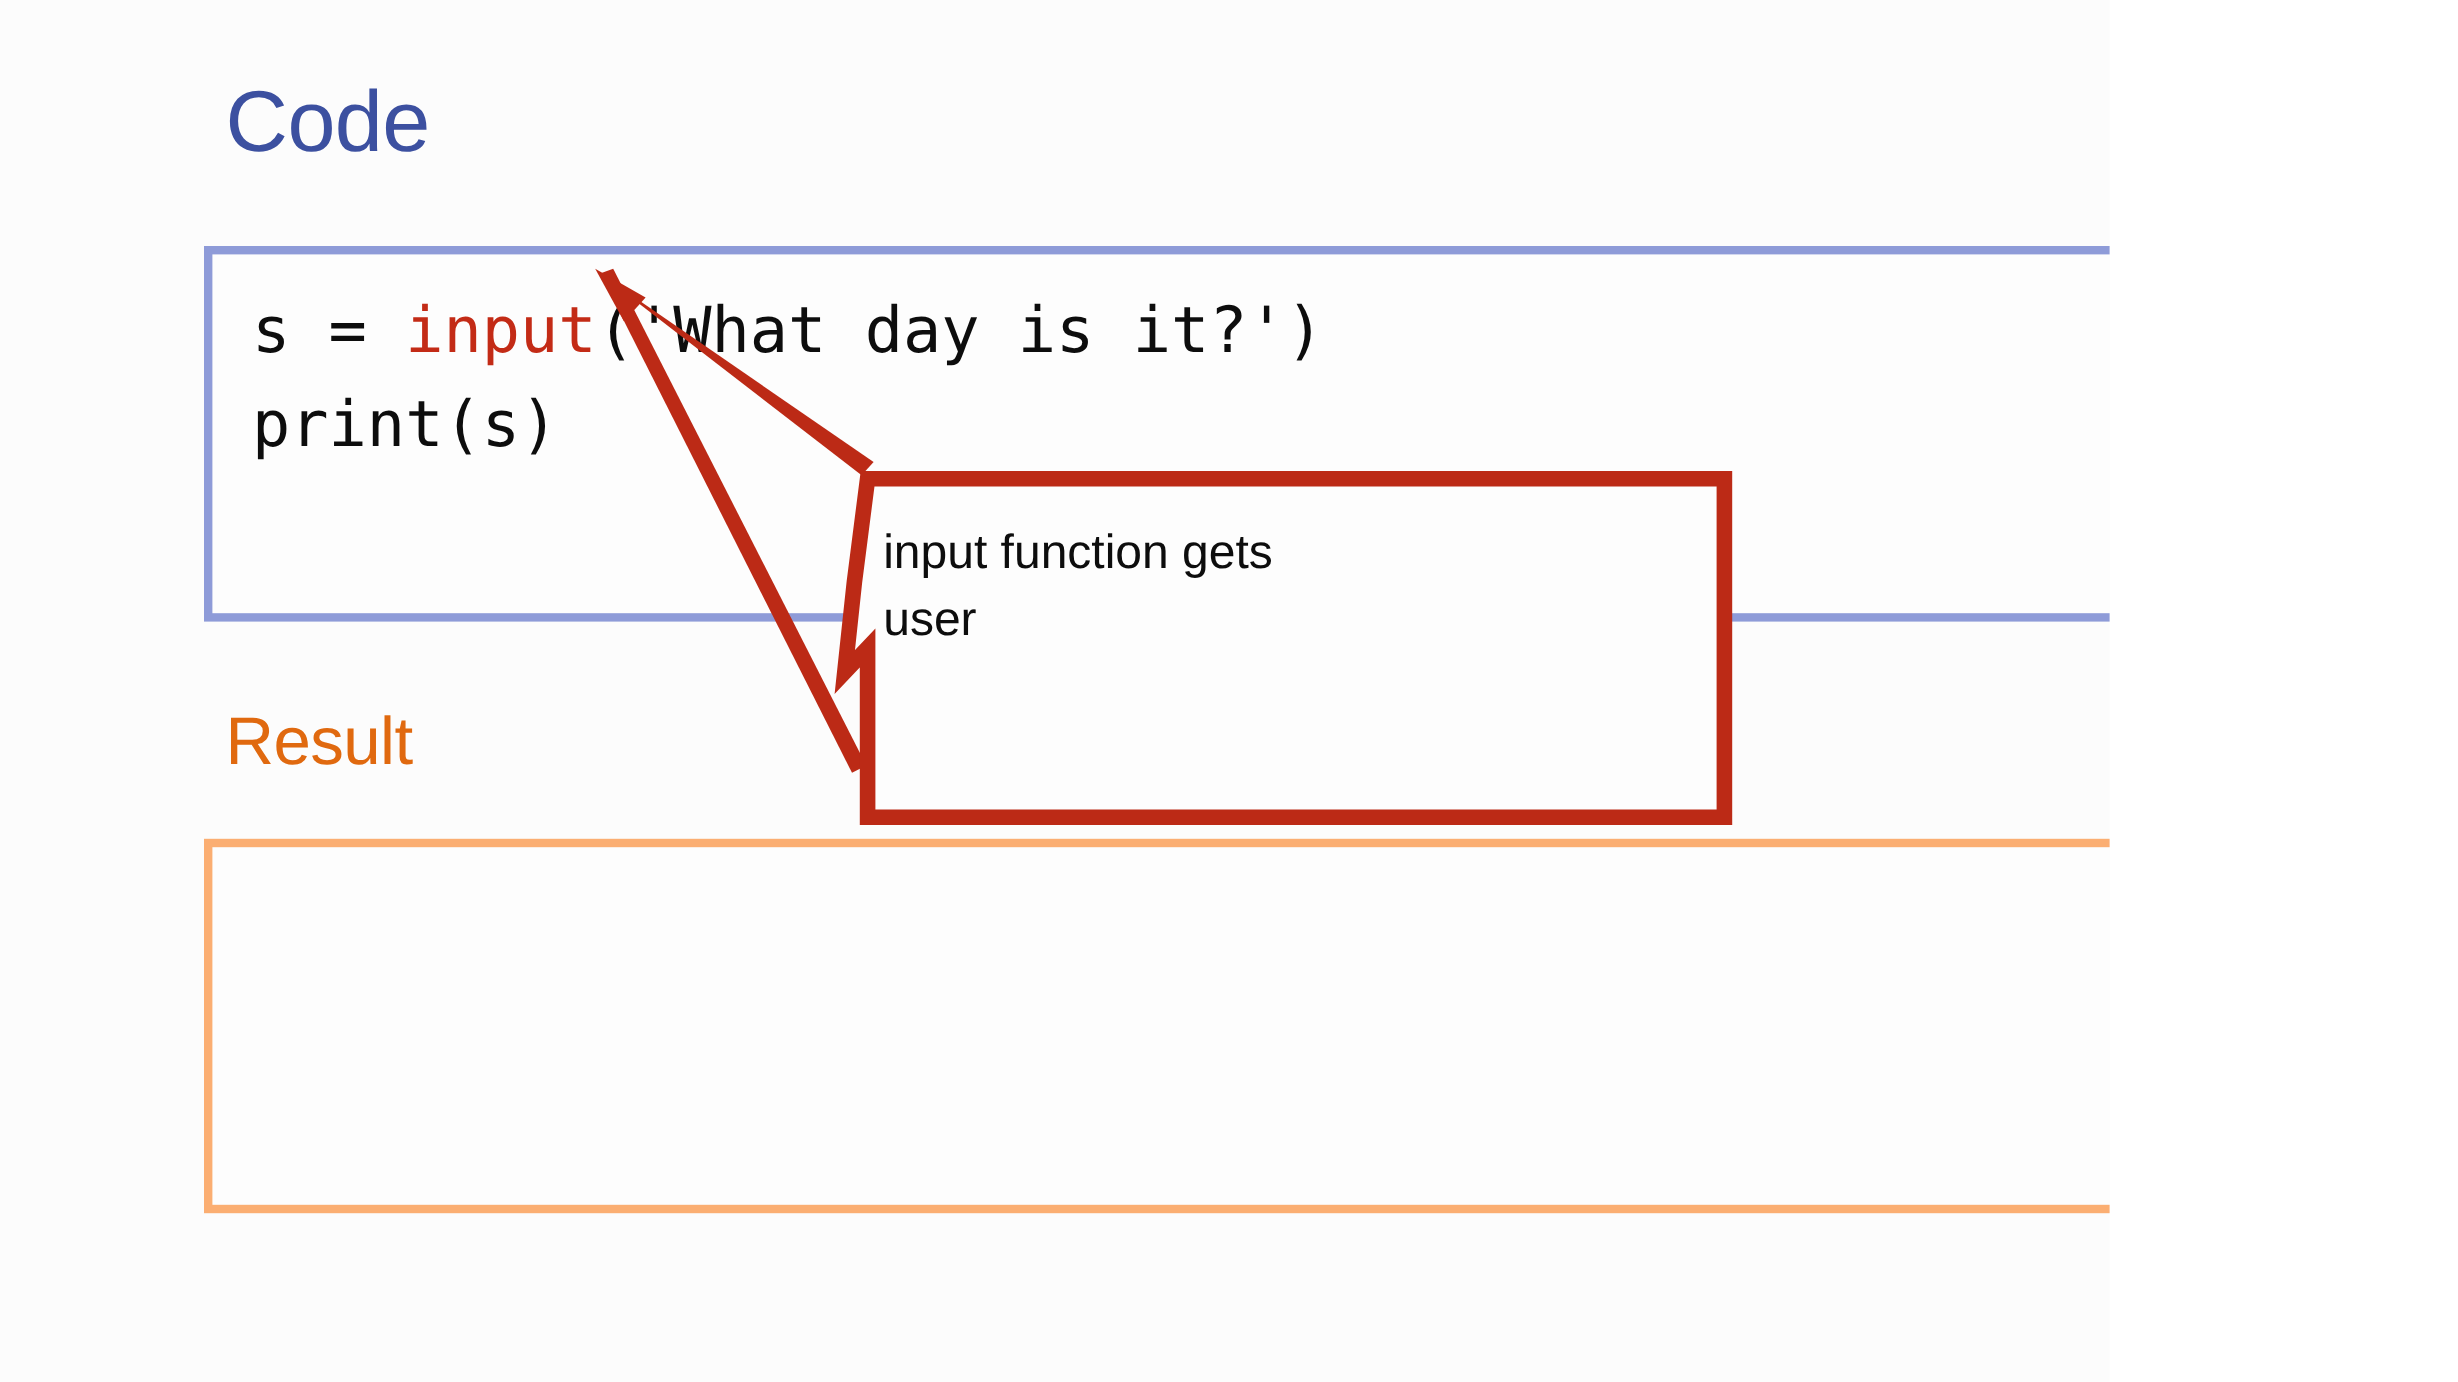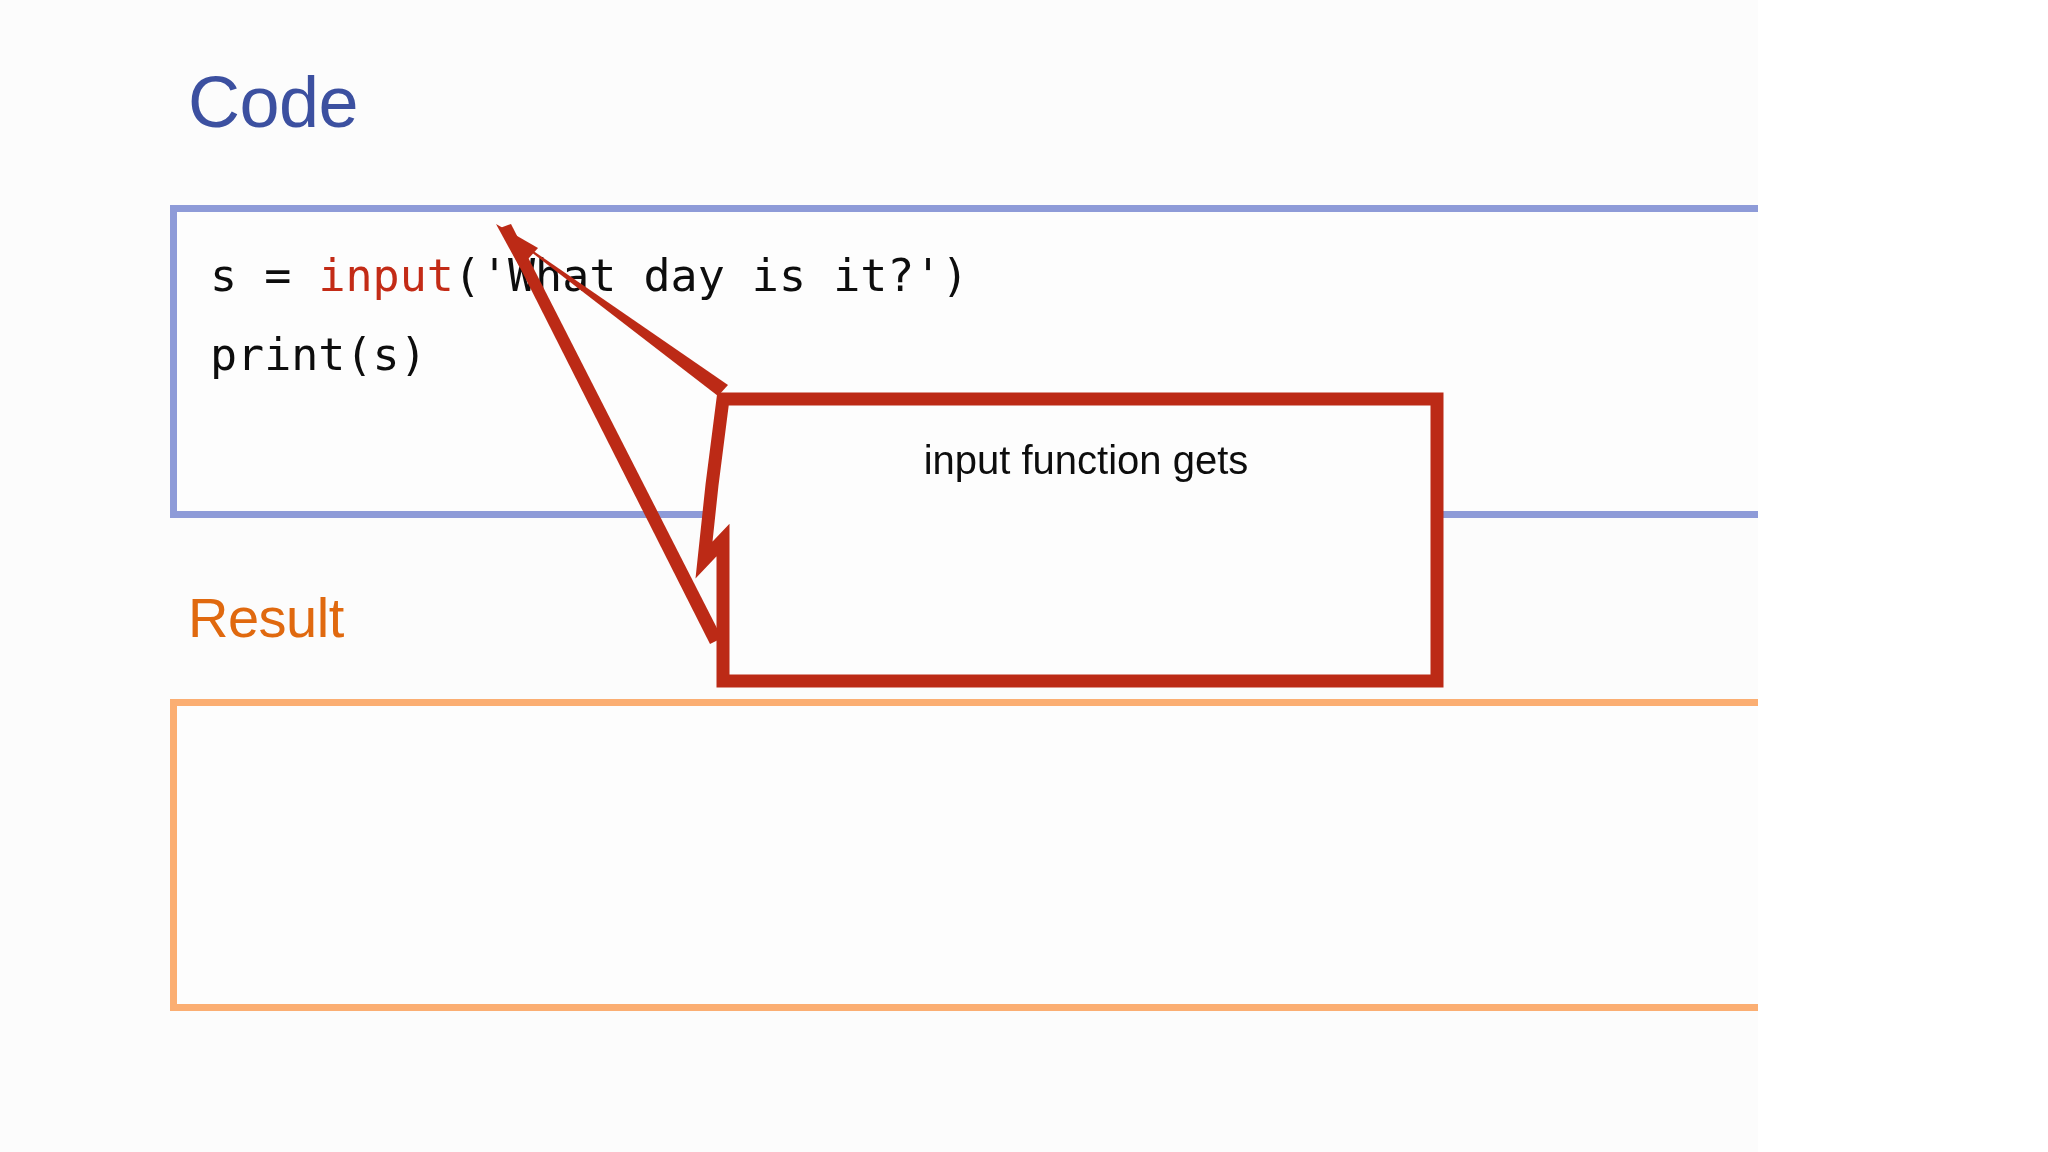--- a/index.html
+++ b/index.html
@@ -59,42 +59,41 @@
     height: 312px;
     border: 7px solid #fbae72;
   }
 
   
   #code-text {
     position: absolute;
     left: 210px;
     top: 236px;
     font-family: "DejaVu Sans Mono", "Liberation Mono", monospace;
-    font-size: 45px;
+    font-size: 53px;
     line-height: 79px;
     color: #0d0d0d;
     white-space: pre;
   }
   #code-text .kw-input { color: #c32b16; }
 
   
   #callout {
     position: absolute;
     left: 700px;
     top: 380px;
     width: 752px;
     height: 320px;
   }
   #callout svg { display: block; width: 752px; height: 320px; overflow: visible; }
   #callout-text {
     position: absolute;
     left: 36px;
     top: 52px;
     width: 700px;
-    text-align: center;
     font-family: "Liberation Sans", sans-serif;
     font-size: 40px;
     line-height: 56px;
     color: #0d0d0d;
   }
   #callout-text .cl { display: block; }
 
   
   #leader-lines {
     position: absolute;
@@ -142,16 +141,17 @@
                L 737 19
                L 737 301
                L 23 301
                L 23 160
                L 4 180
                L 12 105
                Z" fill="#fdfdfd" stroke="#bc2a16" stroke-width="13" stroke-linejoin="miter"></path>
     </svg>
     <div id="callout-text">
       <span class="cl">input function gets</span>
+      <span class="cl">user</span>
     </div>
   </div>
 
 </div>
 
 </body></html>

